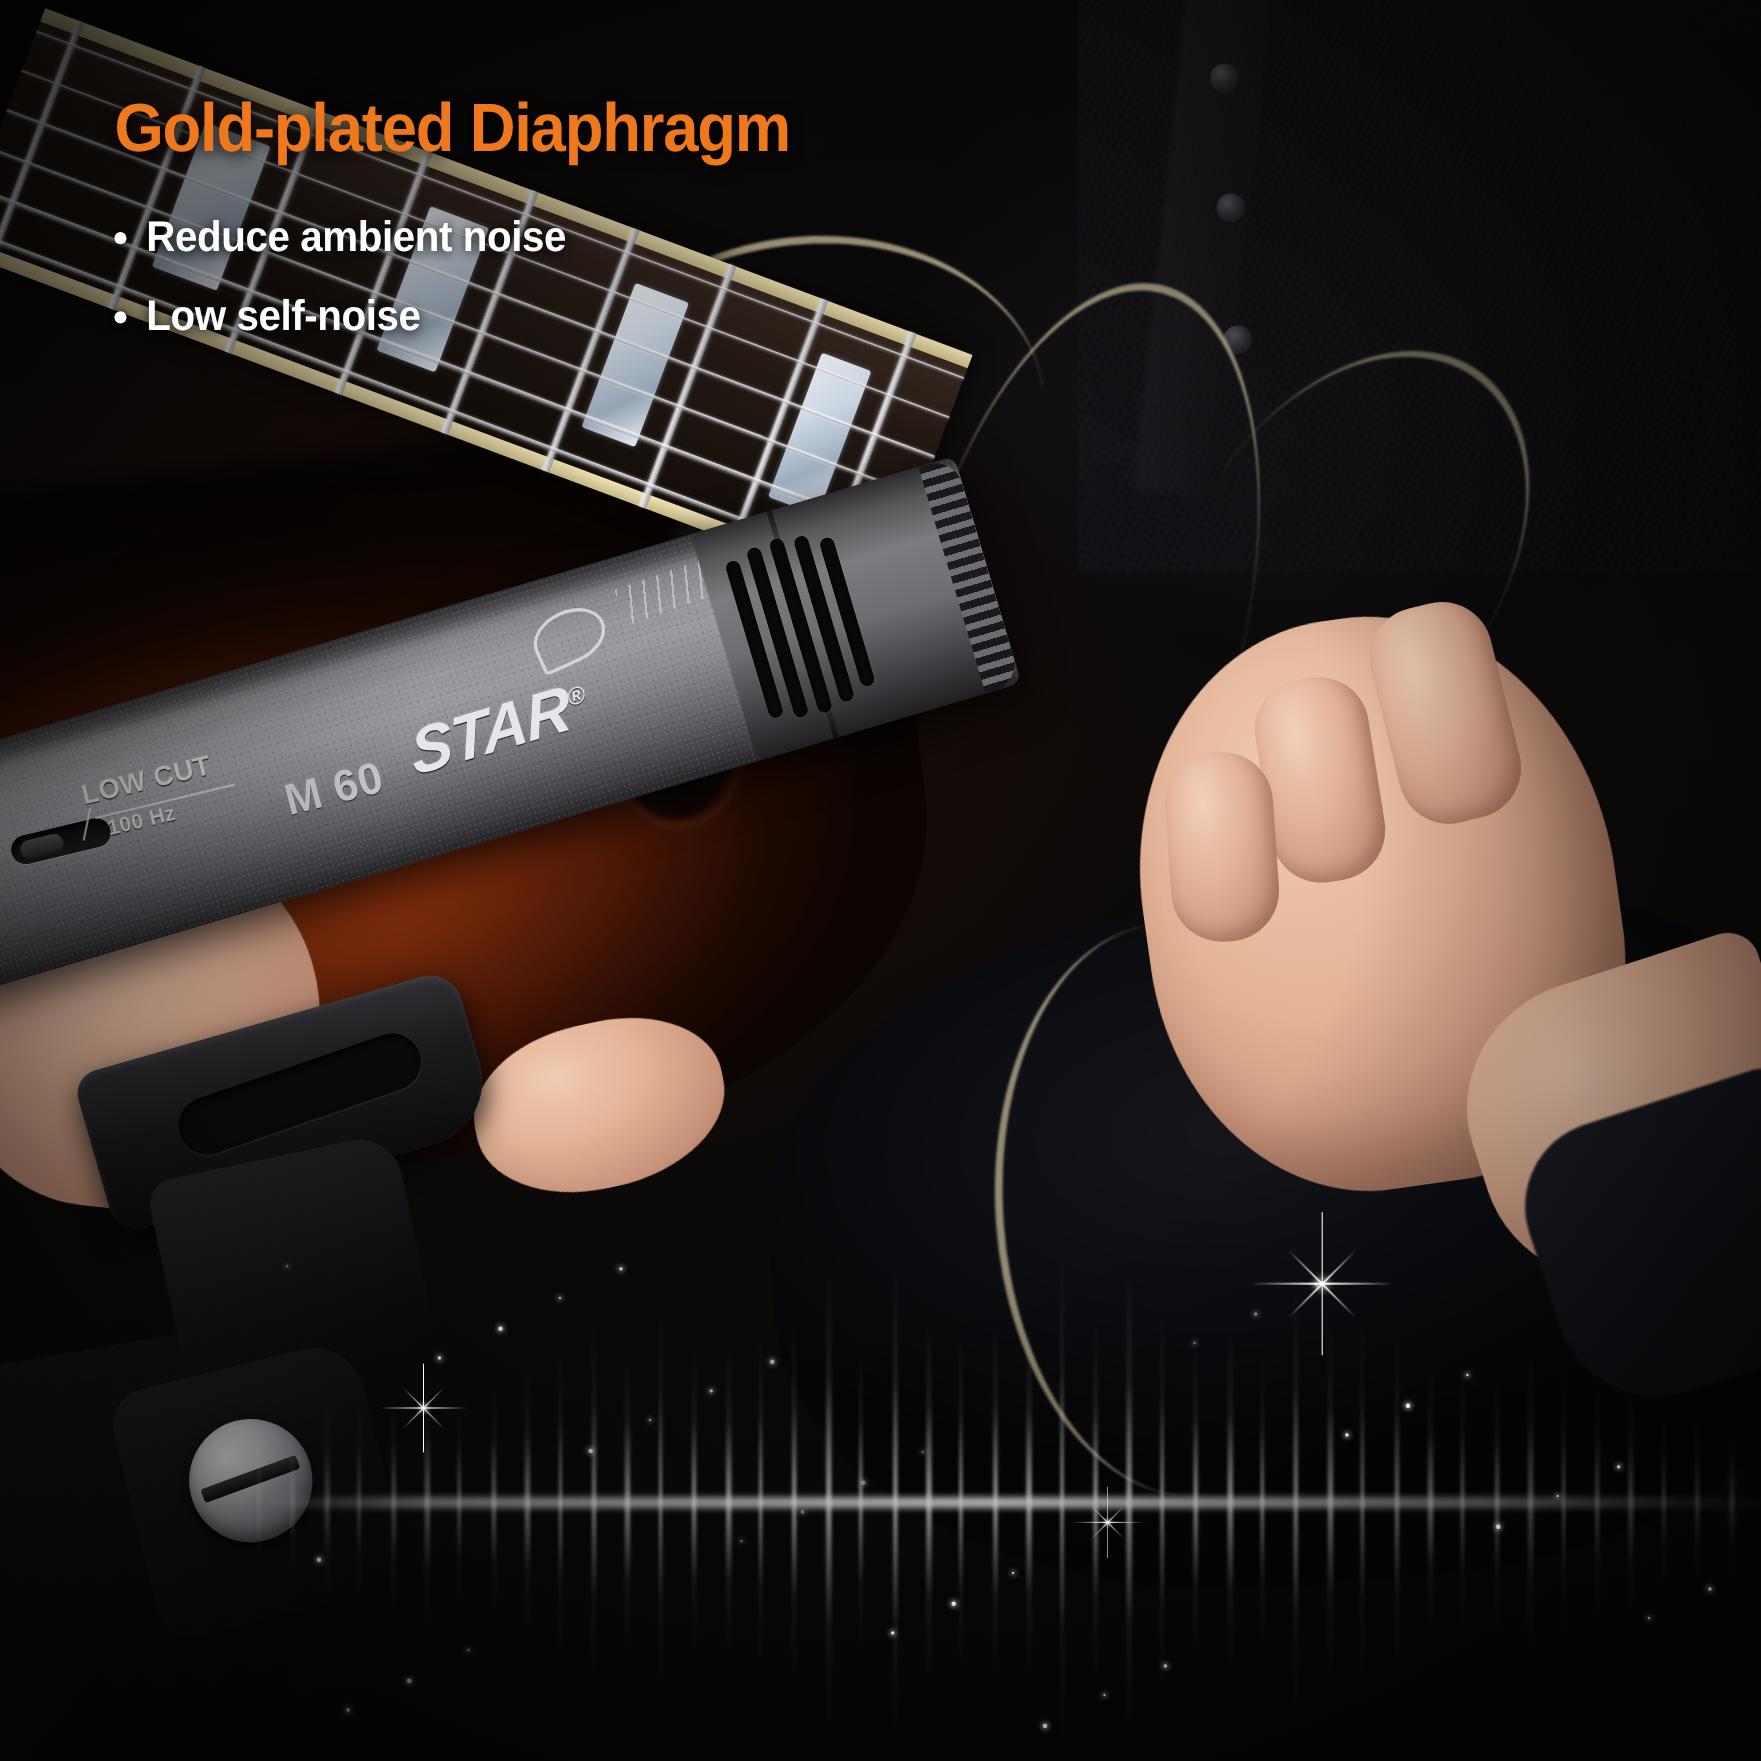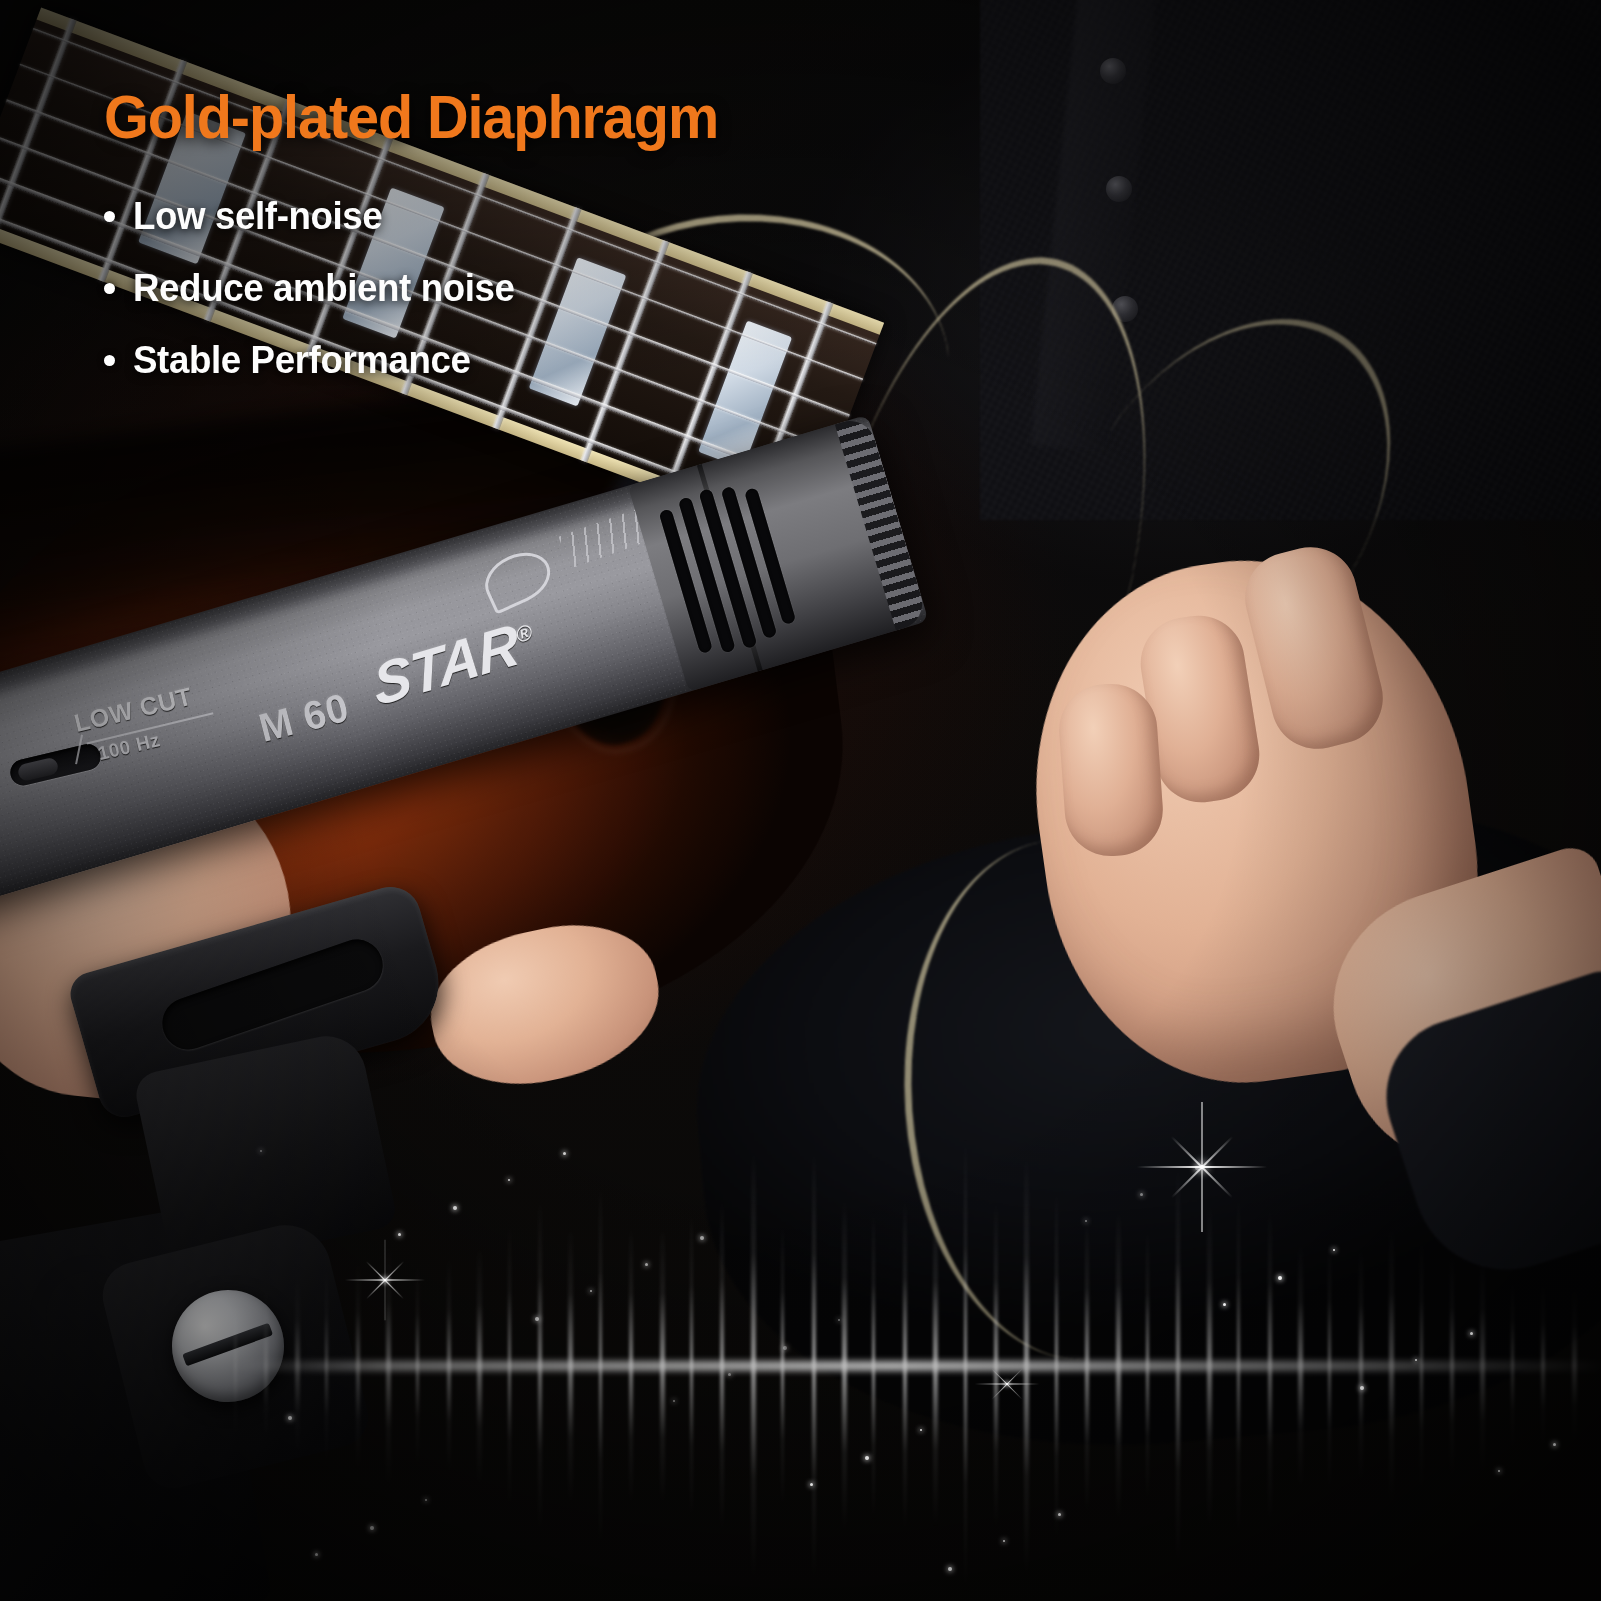--- a/index.html
+++ b/index.html
@@ -647,29 +647,25 @@
       <div class="wave-bar" style="left: 1341.6px; height: 154.85px; bottom: 158.075px; opacity: 0.395; width: 5px;"></div>
     </div>
 
   <div class="layer vignette"></div>
 
   <div class="text-panel">
     <div class="headline">Gold-plated Diaphragm</div>
     <ul class="bullets" id="bullets">
         <li>
           <span class="dot"></span>
-          <span class="btext">Low self-noise</span>
-        </li>
-        <li>
-          <span class="dot"></span>
           <span class="btext">Reduce ambient noise</span>
         </li>
         <li>
           <span class="dot"></span>
-          <span class="btext">Stable Performance</span>
+          <span class="btext">Low self-noise</span>
         </li>
       </ul>
   </div>
 
 <div class="spark" style="left: 260px; top: 1150px; width: 2px; height: 2px; opacity: 0.35;"></div>
     <div class="spark" style="left: 397.5px; top: 1233.3px; width: 3px; height: 3px; opacity: 0.8;"></div>
     <div class="spark" style="left: 535px; top: 1316.6px; width: 4px; height: 4px; opacity: 0.61;"></div>
     <div class="spark" style="left: 672.5px; top: 1399.9px; width: 2px; height: 2px; opacity: 0.41;"></div>
     <div class="spark" style="left: 810px; top: 1483.2px; width: 3px; height: 3px; opacity: 0.87;"></div>
     <div class="spark" style="left: 947.5px; top: 1566.5px; width: 4px; height: 4px; opacity: 0.68;"></div>

